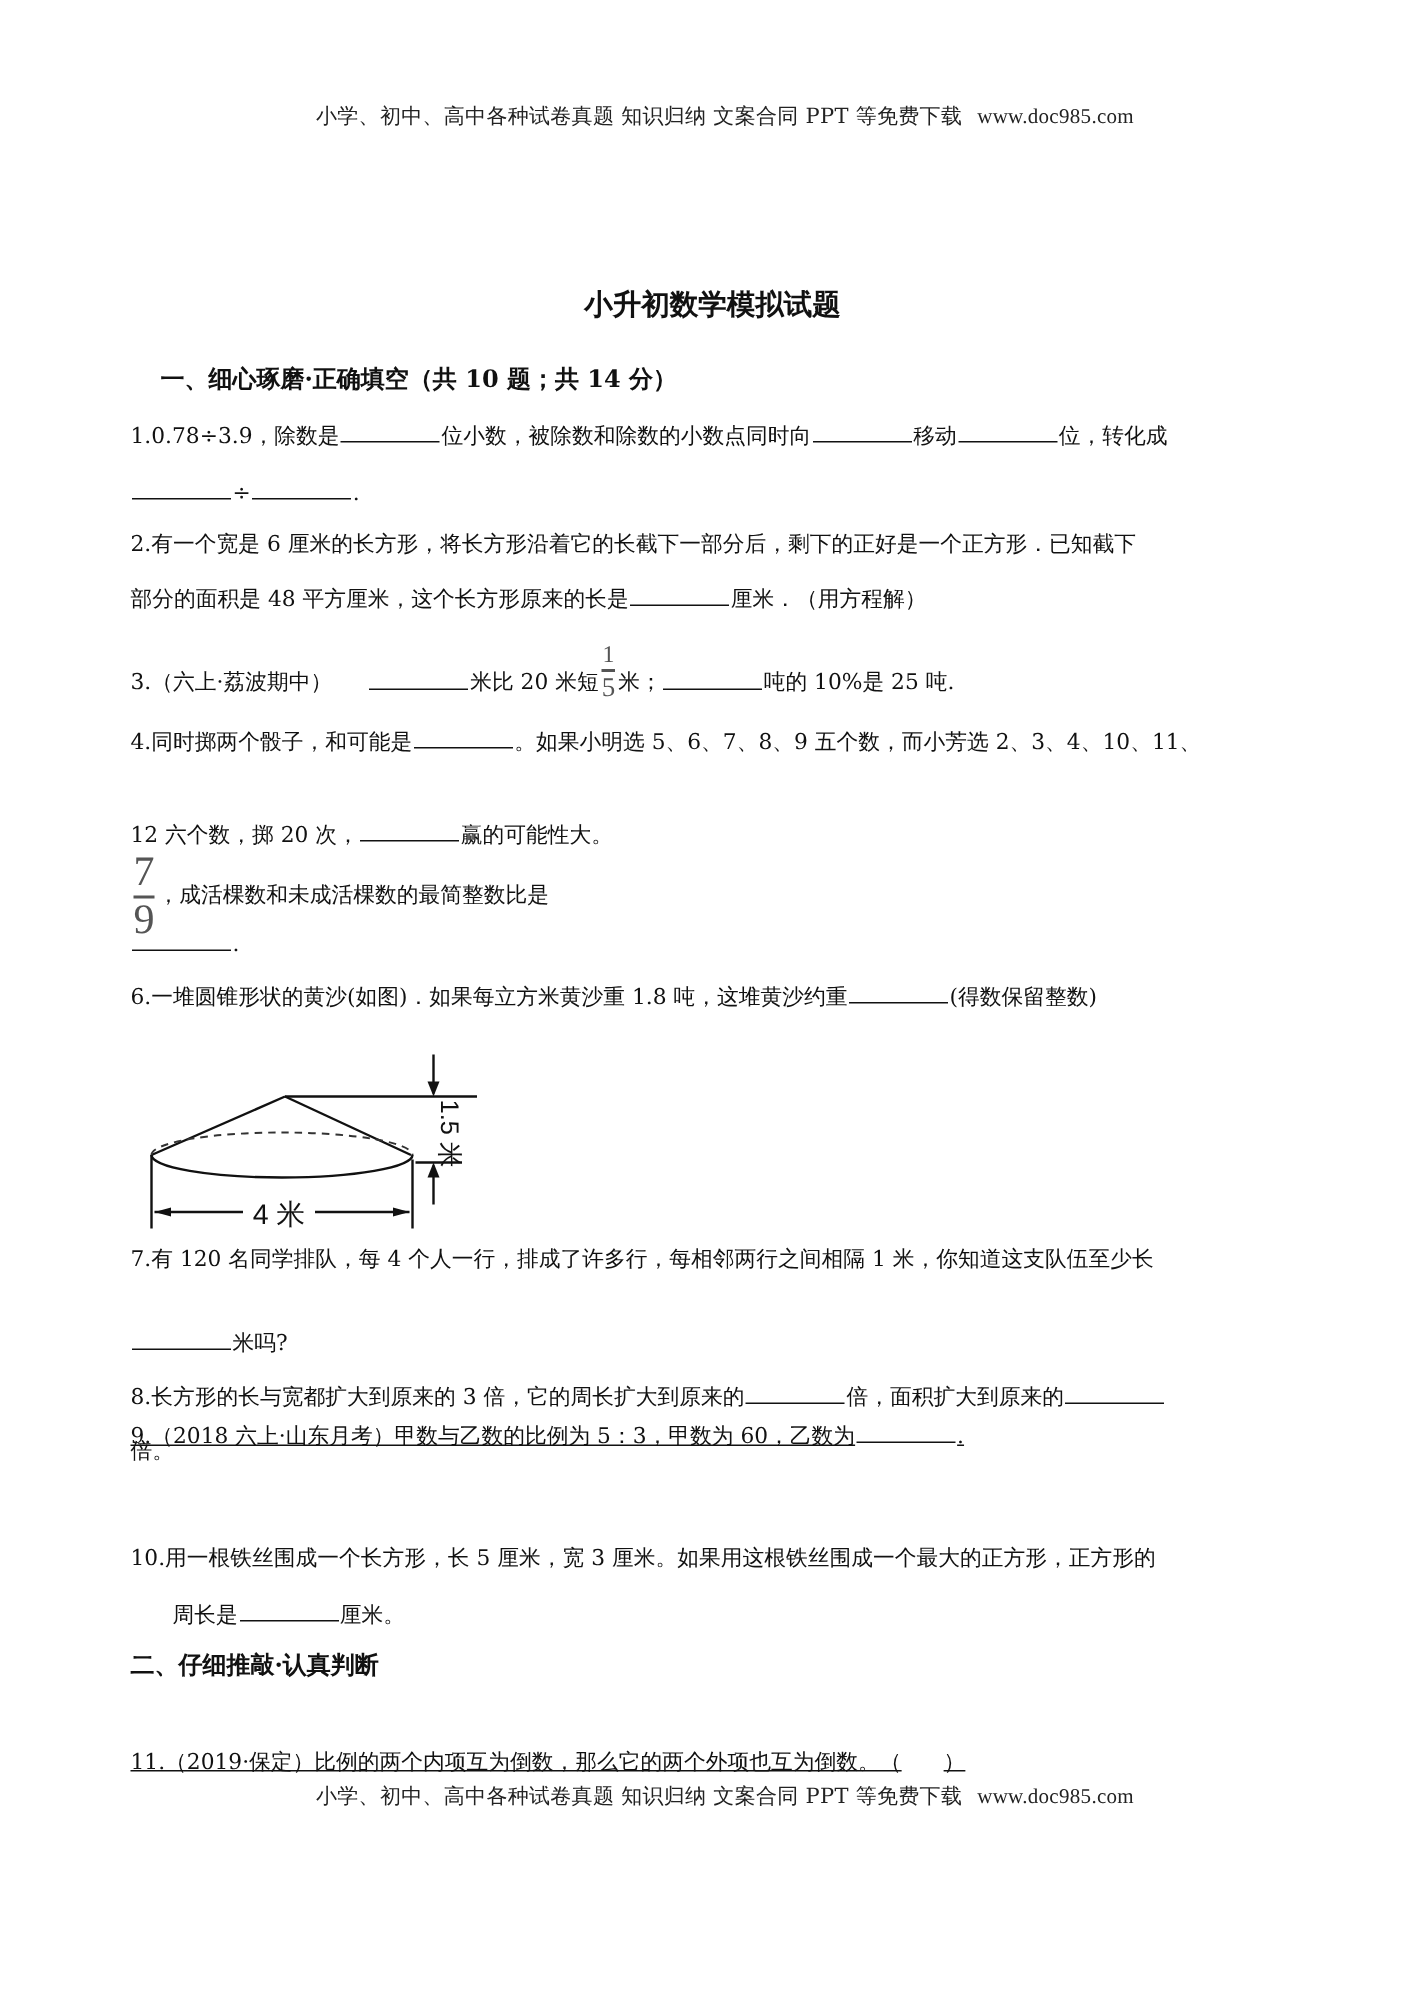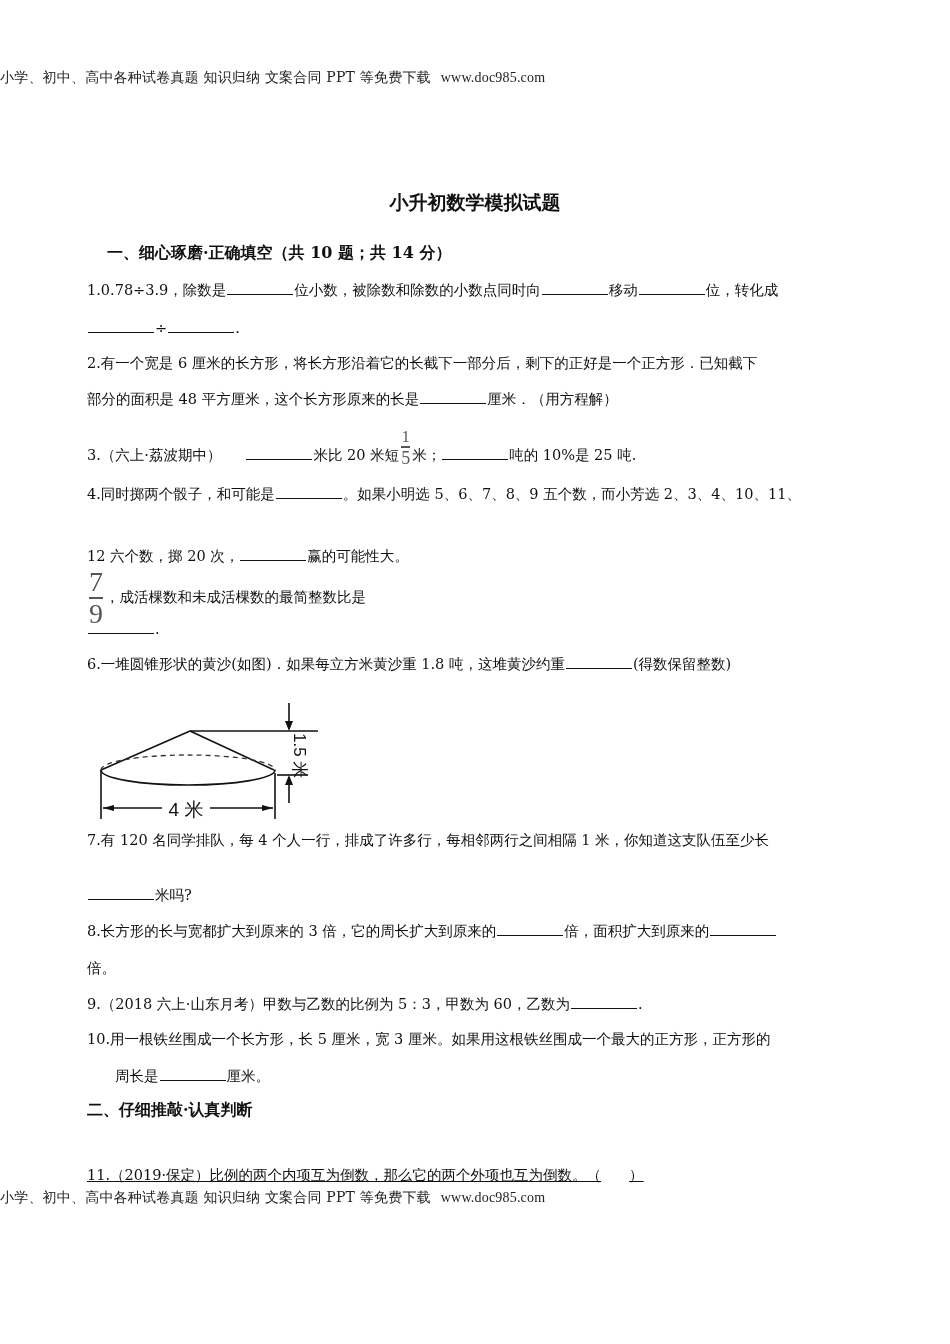--- a/index.html
+++ b/index.html
@@ -12,21 +12,21 @@
       height: 1344px;
       position: relative;
       overflow: hidden;
       font-family: "DejaVu Serif", "Liberation Serif", serif;
       color: #111111;
     }
     .page-header, .page-footer {
       position: absolute;
       left: 0;
       width: 756px;
-      text-align: left;
+      text-align: right;
       font-size: 14px;
       color: #222;
       letter-spacing: 0.2px;
     }
     .page-header { top: 69px; }
     .page-footer { top: 1189px; }
     .page-header .site, .page-footer .site {
       margin-left: 10px;
       font-family: "Liberation Serif", serif;
     }
@@ -176,21 +176,21 @@
 <div class="line" style="top:830px;">7.有 120 名同学排队，每 4 个人一行，排成了许多行，每相邻两行之间相隔 1 米，你知道这支队伍至少长</div>
 <div class="line" style="top:885px;">
   <span class="blank"></span><span>米吗?</span>
 </div>
 
 <div class="line" style="top:921px;">
   <span>8.长方形的长与宽都扩大到原来的 3 倍，它的周长扩大到原来的</span><span class="blank"></span><span>倍，面积扩大到原来的</span><span class="blank"></span>
 </div>
 <div class="line" style="top:958px;">倍。</div>
 
-<div class="line" style="top:994px;">
+<div class="line" style="top:947px;text-decoration:underline;">
   <span>9.（2018 六上·山东月考）甲数与乙数的比例为 5：3，甲数为 60，乙数为</span><span class="blank"></span><span>.</span>
 </div>
 
 <div class="line" style="top:1029px;">10.用一根铁丝围成一个长方形，长 5 厘米，宽 3 厘米。如果用这根铁丝围成一个最大的正方形，正方形的</div>
 <div class="line" style="top:1066px;margin-left:28px;">
   <span>周长是</span><span class="blank"></span><span>厘米。</span>
 </div>
 
 <div class="section-heading" style="top:1100px;">二、仔细推敲·认真判断</div>
 

